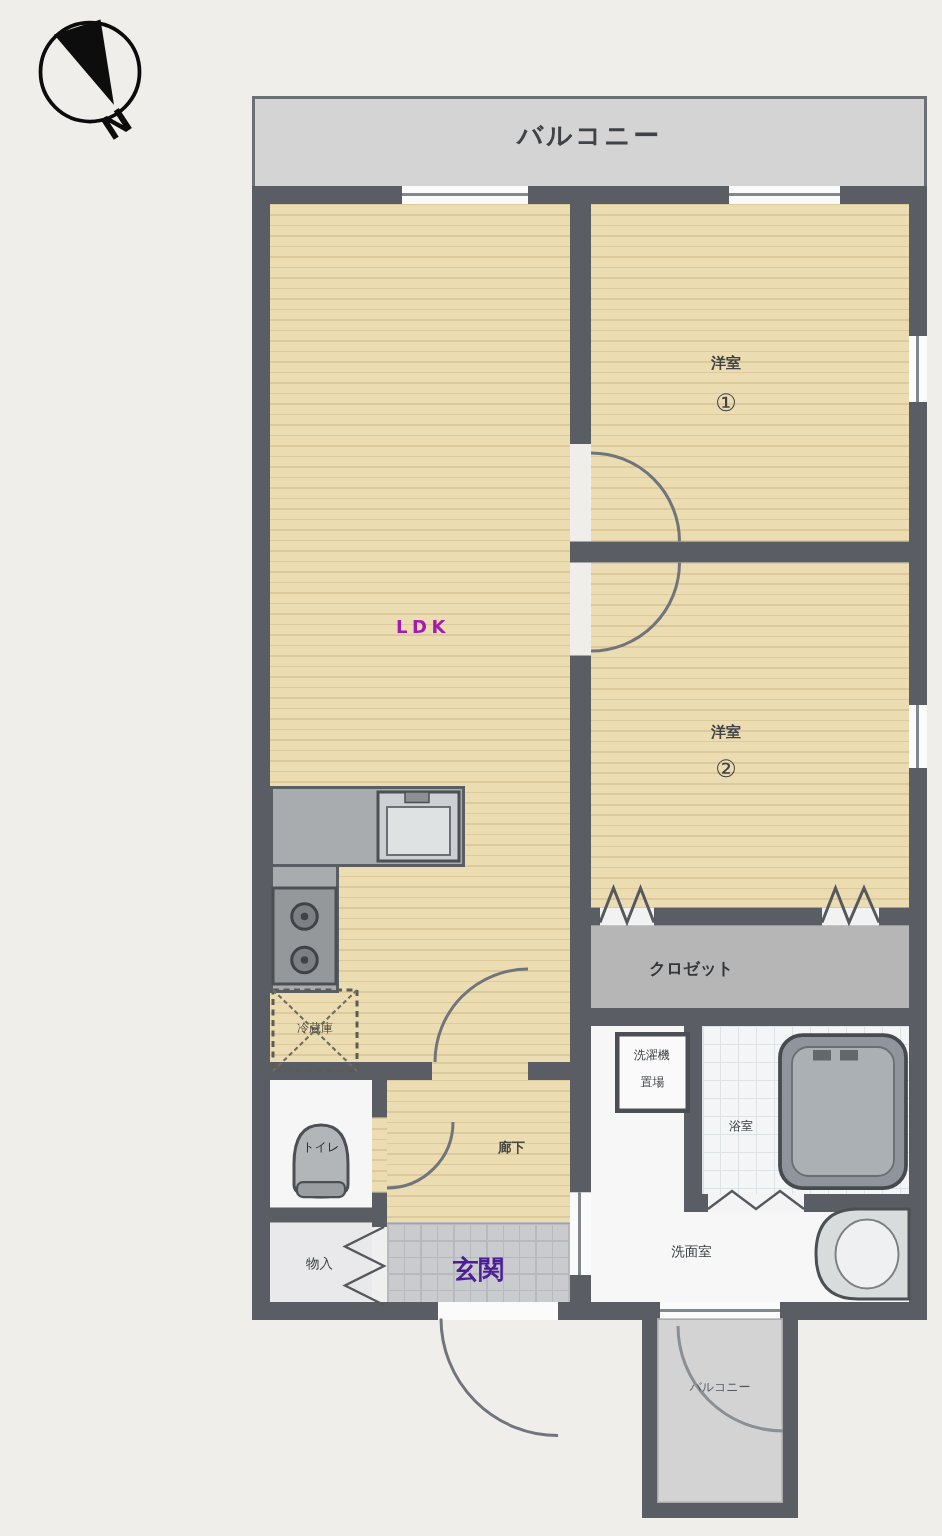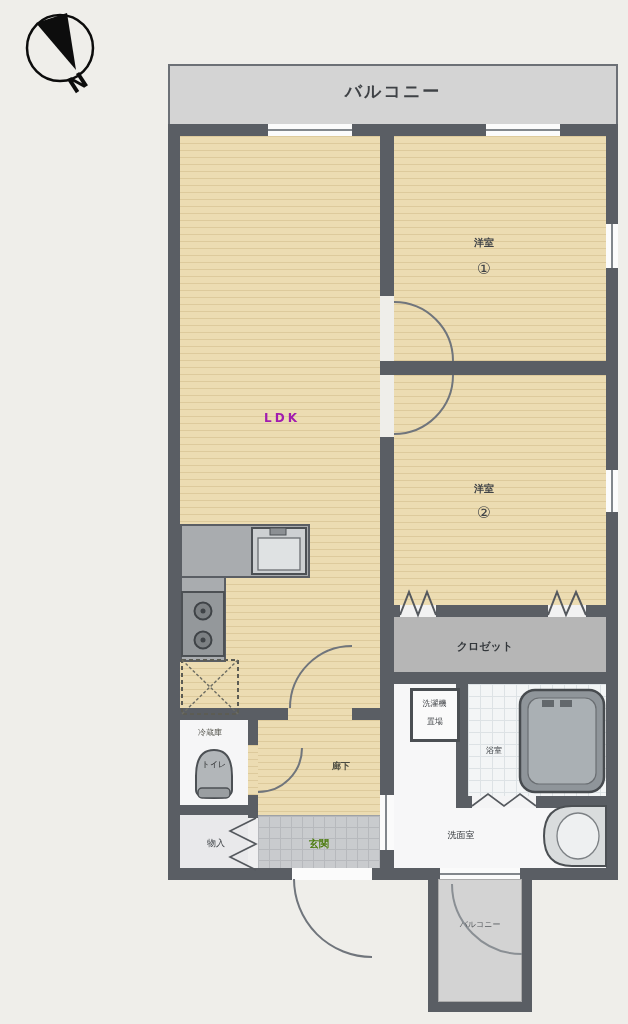--- a/index.html
+++ b/index.html
@@ -160,29 +160,29 @@
 </svg>
 
 <div class="abs lbl" style="left:232px;top:412px;width:100px;font-size:12px;font-weight:bold;letter-spacing:3px;color:#a21caf;">LDK</div>
 
 <div class="abs lbl" style="left:452px;top:237px;width:64px;font-size:10px;font-weight:bold;">洋室</div>
 <div class="abs lbl" style="left:452px;top:260px;width:64px;font-size:16px;">①</div>
 
 <div class="abs lbl" style="left:452px;top:483px;width:64px;font-size:10px;font-weight:bold;">洋室</div>
 <div class="abs lbl" style="left:452px;top:504px;width:64px;font-size:16px;">②</div>
 
-<div class="abs lbl" style="left:420px;top:640px;width:130px;font-size:11px;font-weight:bold;color:#33373b;font-family:Liberation Serif, serif;">クロゼット</div>
+<div class="abs lbl" style="left:396px;top:640px;width:130px;font-size:11px;font-weight:bold;color:#33373b;">クロゼット</div>
 
-<div class="abs lbl" style="left:182px;top:681px;width:56px;font-size:8px;color:#4a4a42;margin-top:47px;">冷蔵庫</div>
+<div class="abs lbl" style="left:182px;top:681px;width:56px;font-size:8px;color:#4a4a42;">冷蔵庫</div>
 
 <div class="abs lbl" style="left:184px;top:760px;width:60px;font-size:8px;color:#26282a;">トイレ</div>
 
 <div class="abs lbl" style="left:300px;top:761px;width:50px;font-size:9px;font-weight:bold;color:#4a4a40;margin-left:16px;">廊下</div>
 
-<div class="abs lbl" style="left:191px;top:838px;width:50px;font-size:9px;color:#3c4044;">物入</div>
+<div class="abs lbl" style="left:172px;top:838px;width:50px;font-size:9px;color:#3c4044;text-align:right;">物入</div>
 
-<div class="abs lbl" style="left:258px;top:838px;width:122px;font-size:10px;font-weight:bold;color:#4d7c0f;">玄関</div>
+<div class="abs lbl" style="left:258px;top:838px;width:122px;font-size:17px;font-weight:bold;color:#4c1d95;">玄関</div>
 
 <div class="abs lbl" style="left:472px;top:746px;width:44px;font-size:8px;color:#33373b;">浴室</div>
 
 <div class="abs lbl" style="left:428px;top:830px;width:66px;font-size:9px;color:#33373b;">洗面室</div>
 
 <div class="abs lbl" style="left:440px;top:920px;width:80px;font-size:8px;color:#55585c;">バルコニー</div>
 
 </body></html>

